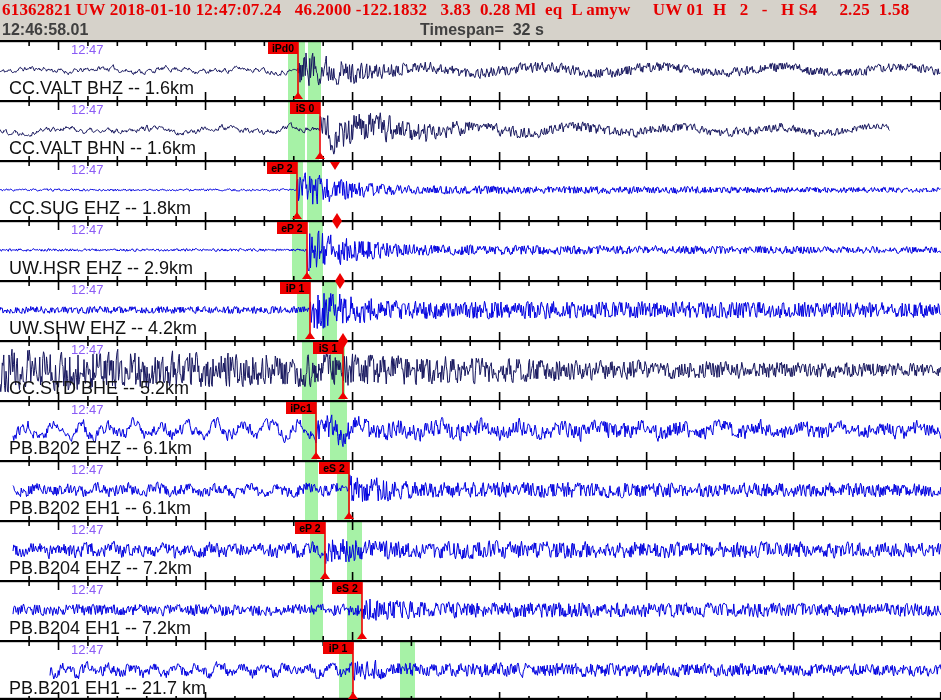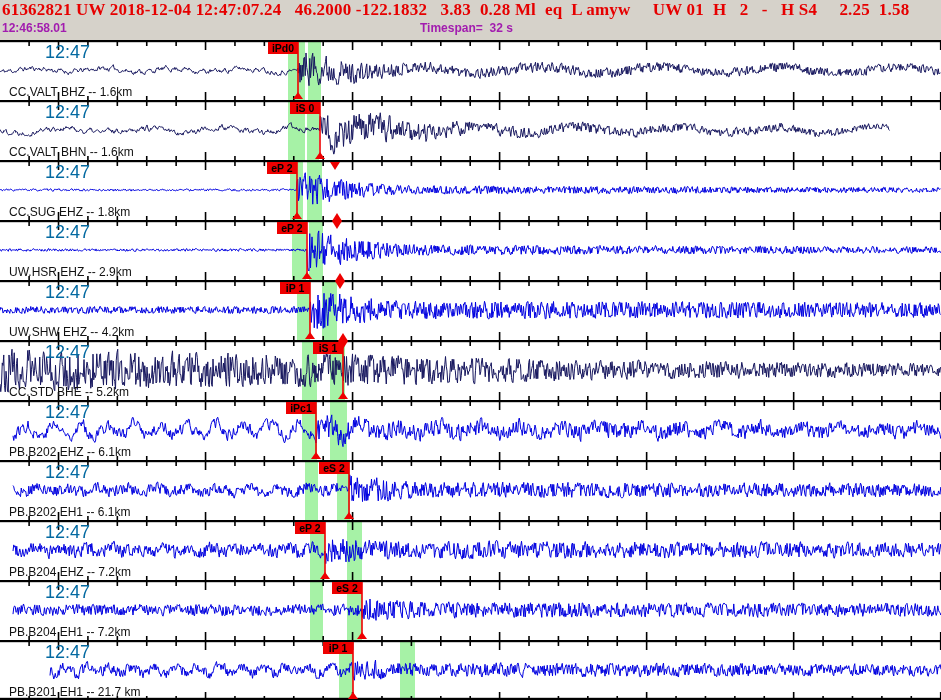--- a/index.html
+++ b/index.html
@@ -3,36 +3,36 @@
 <meta charset="utf-8">
 <style>
   html,body{margin:0;padding:0;background:#888;}
   #app{position:relative;width:941px;height:700px;background:#fff;overflow:hidden;
        font-family:"Liberation Sans",sans-serif;}
   #hdr{position:absolute;left:0;top:0;width:941px;height:40px;background:#d6d2ca;}
   #hdr1{position:absolute;left:2px;top:0px;width:939px;height:20px;
         font-family:"Liberation Serif",serif;font-weight:bold;font-size:17px;
         color:#e60000;white-space:pre;letter-spacing:0.2px;}
   #hdr2{position:absolute;left:0;top:19px;width:941px;height:19px;
-        font-size:12px;font-weight:bold;color:#a21caf;}
+        font-size:16px;font-weight:bold;color:#404040;}
   #hdr2 .l{position:absolute;left:2px;top:2px;}
   #hdr2 .c{position:absolute;left:420px;top:2px;white-space:pre;text-align:right;}
   #hdr2 .r{position:absolute;right:2px;top:2px;margin-top:40px;}
   .panel{position:absolute;left:0;width:941px;height:60px;background:#fff;}
   .panel svg{position:absolute;left:0;top:0;overflow:visible;}
-  .minlbl{position:absolute;left:45px;top:2px;font-size:18px;color:#0369a1;}
-  .stalbl{position:absolute;left:9px;bottom:1px;font-size:12px;color:#111;
+  .minlbl{position:absolute;left:71px;top:2px;font-size:13px;color:#8b5cf6;}
+  .stalbl{position:absolute;left:9px;bottom:1px;font-size:18px;color:#111;
           white-space:pre;}
 </style>
 </head>
 <body>
 
 <div id="app">
   <div id="hdr">
-    <div id="hdr1">61362821 UW 2018-12-04 12:47:07.24   46.2000 -122.1832   3.83  0.28 Ml  eq  L amyw     UW 01  H   2   -   H S4     2.25  1.58</div>
+    <div id="hdr1">61362821 UW 2018-01-10 12:47:07.24   46.2000 -122.1832   3.83  0.28 Ml  eq  L amyw     UW 01  H   2   -   H S4     2.25  1.58</div>
     <div id="hdr2">
       <span class="l">12:46:58.01</span>
       <span class="c">Timespan=  32 s</span>
       <span class="r">12:47:29.76</span>
     </div>
   </div>
   <div id="traces">
       <div class="panel" style="top: 40px;">
         <svg width="941" height="60">
           <rect x="288" y="2" width="17" height="58" fill="#a6f2a6"></rect>

